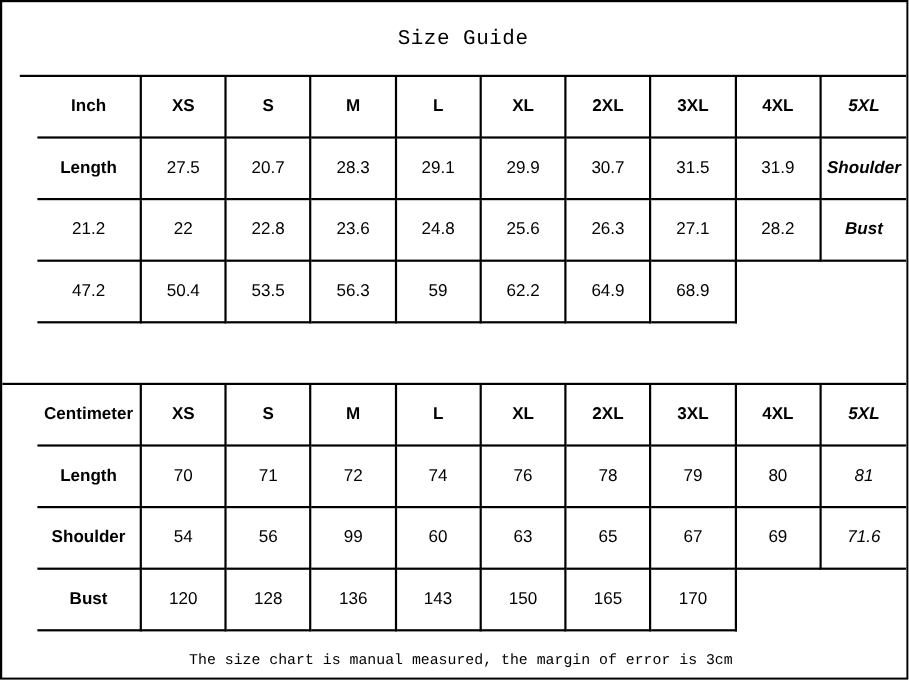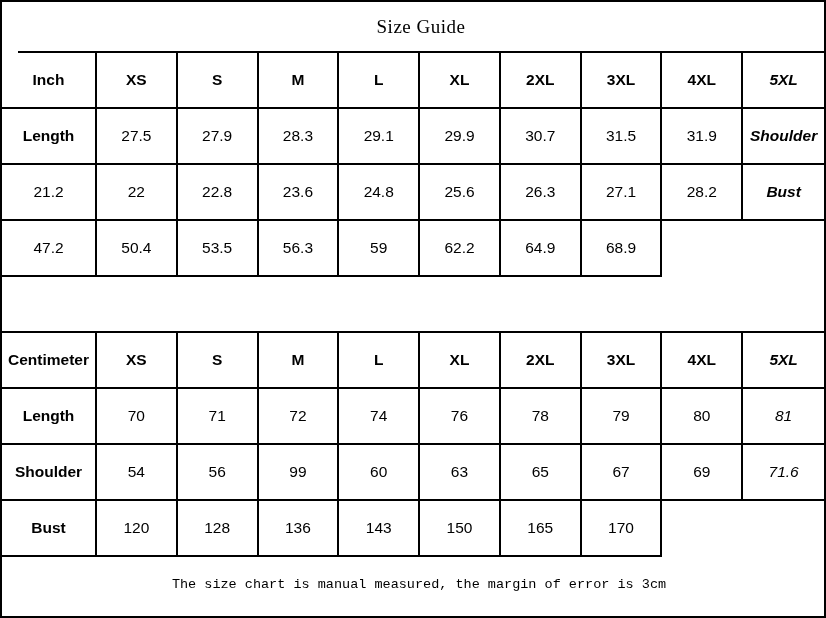--- a/index.html
+++ b/index.html
@@ -6,30 +6,31 @@
   .sheet {
     width: 826px; height: 618px;
     box-sizing: border-box;
     border: 2px solid #000000;
     background: #ffffff;
     color: #000000;
     font-family: "Liberation Sans", sans-serif;
     overflow: hidden;
   }
   .title-row {
-    height: 51px;
+    height: 68px;
     box-sizing: border-box;
     border-bottom: 2px solid #000000;
     display: flex; align-items: center; justify-content: center;
-    font-family: Liberation Serif, serif;
+    font-family: Liberation Mono, monospace;
     font-size: 19px; letter-spacing: 0.5px; margin-left: 16px;
   }
   .grid {
     display: grid;
     grid-template-columns: 95px repeat(9, 1fr);
+    margin-left: 32px;
   }
   .cell {
     box-sizing: border-box;
     height: 56px;
     border-right: 2px solid #000000;
     border-bottom: 2px solid #000000;
     display: flex; align-items: center; justify-content: center;
     font-size: 15.5px;
   }
   .cell:nth-child(10n) { border-right: none; font-style: italic; }
@@ -62,21 +63,21 @@
     <div class="cell head">M</div>
     <div class="cell head">L</div>
     <div class="cell head">XL</div>
     <div class="cell head">2XL</div>
     <div class="cell head">3XL</div>
     <div class="cell head">4XL</div>
     <div class="cell head">5XL</div>
 
     <div class="cell rowlabel">Length</div>
     <div class="cell">27.5</div>
-    <div class="cell">27.9</div>
+    <div class="cell">20.7</div>
     <div class="cell">28.3</div>
     <div class="cell">29.1</div>
     <div class="cell">29.9</div>
     <div class="cell">30.7</div>
     <div class="cell">31.5</div>
     <div class="cell">31.9</div>
 
     <div class="cell rowlabel">Shoulder</div>
     <div class="cell">21.2</div>
     <div class="cell">22</div>

